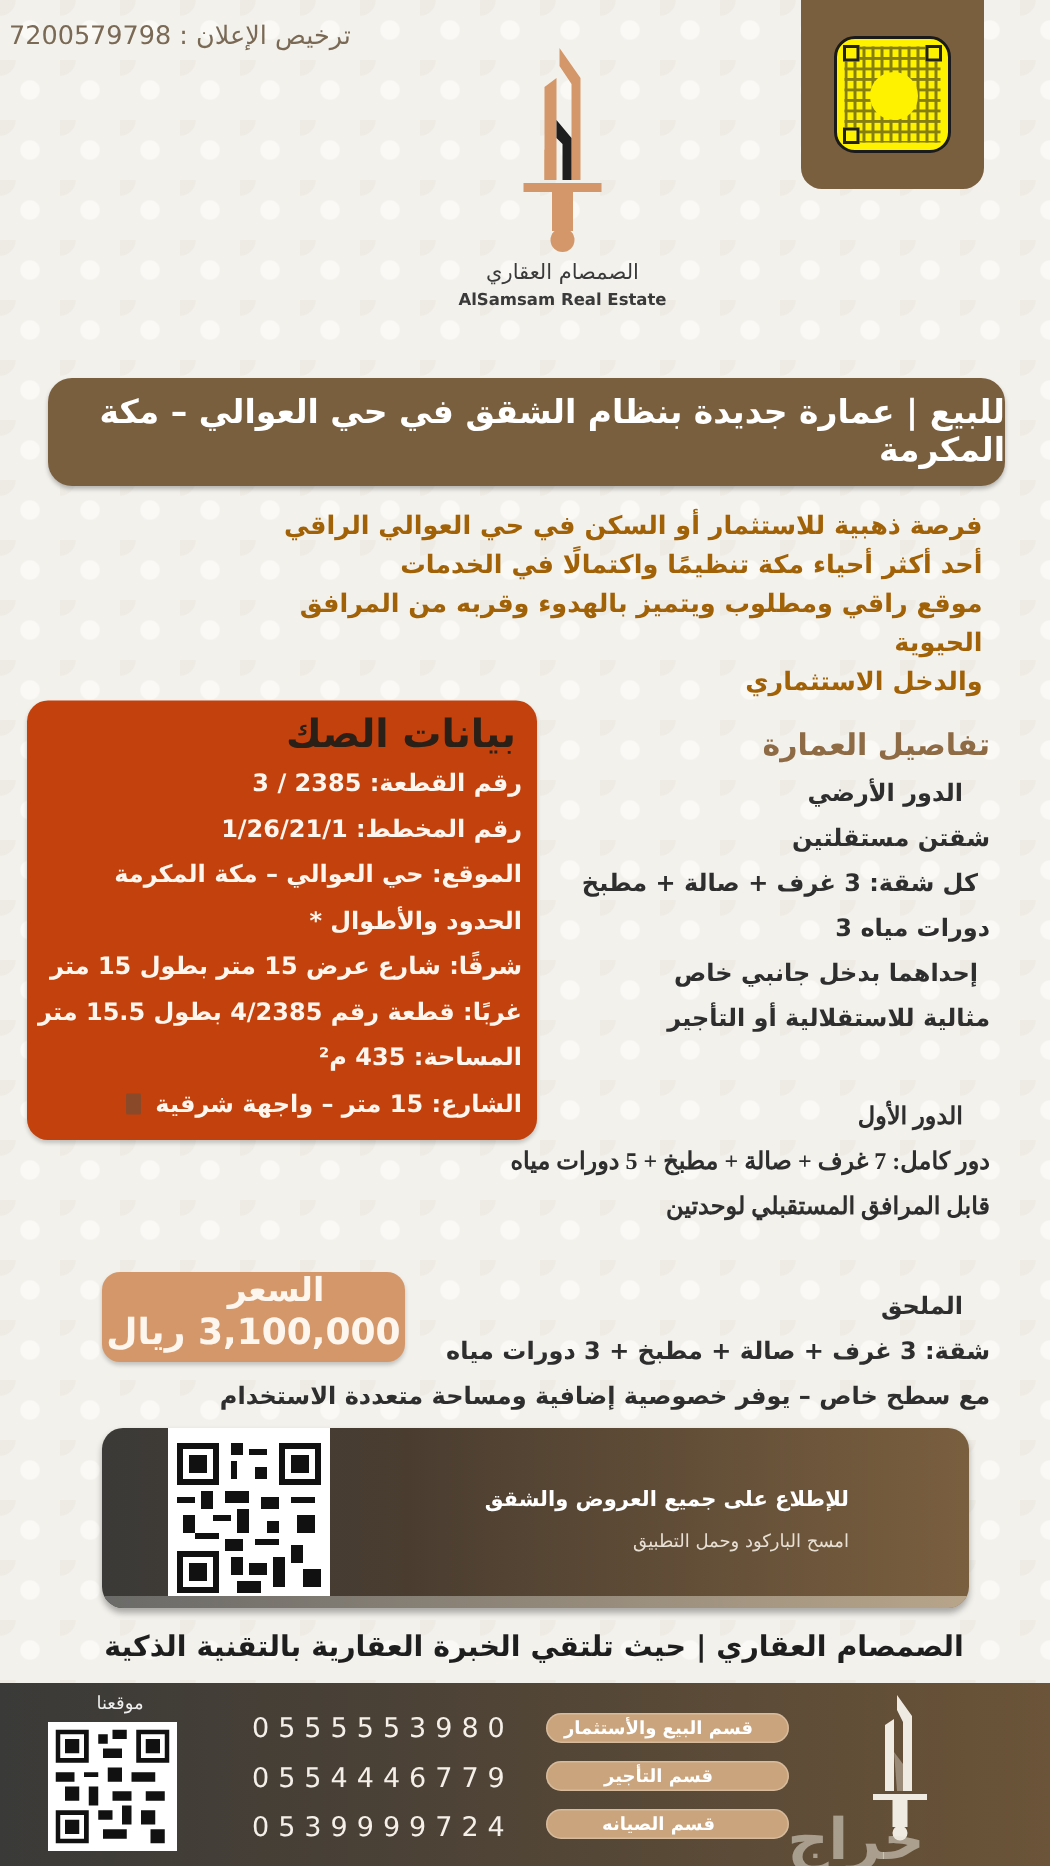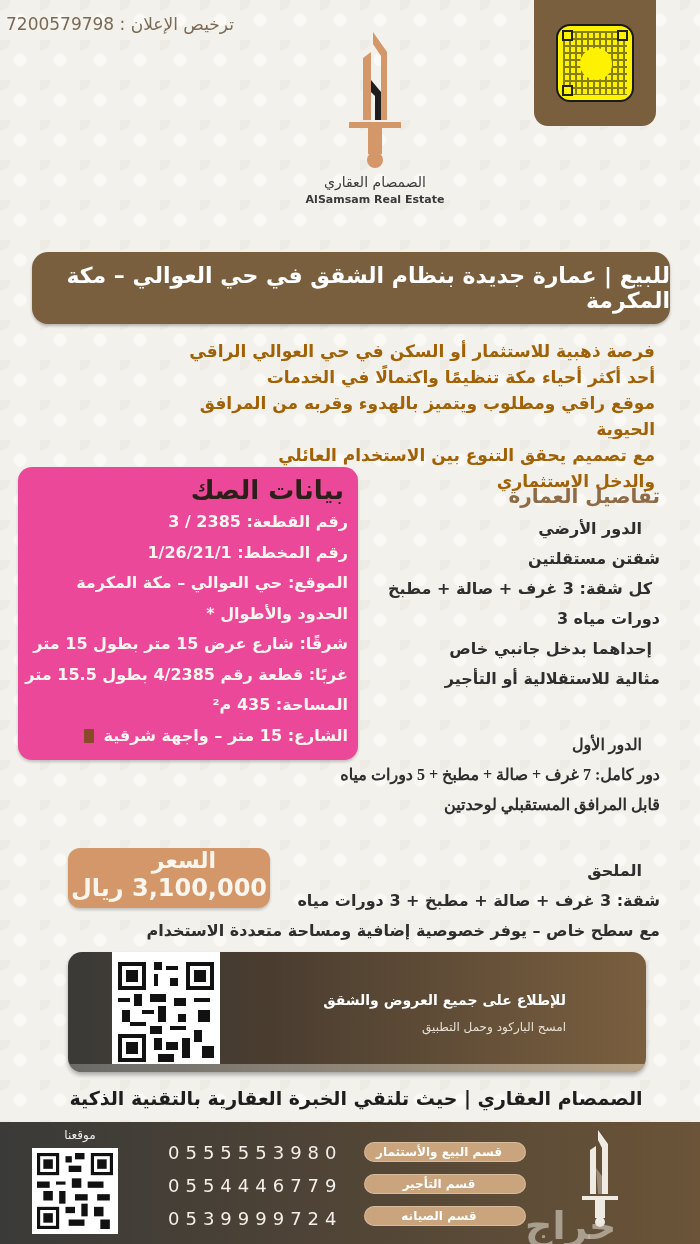--- a/index.html
+++ b/index.html
@@ -63,21 +63,21 @@
   .rtl { direction: rtl; text-align: right; }
 
   .intro {
     right: 45px; top: 338px; width: 470px;
     font-size: 17px; font-weight: bold; line-height: 26px; color: #a16207;
   }
 
   
   .deed {
     left: 18px; top: 467px; width: 340px; height: 293px;
-    background: #ec4899; border-radius: 14px;
+    background: #c2410c; border-radius: 14px;
     box-shadow: 0 2px 3px rgba(0,0,0,0.2);
     padding: 6px 10px 0 4px;
   }
   .deed-title { font-size: 26px; font-weight: bold; color: #2a2018; line-height: 34px; padding-right: 4px; }
   .deed-row { font-size: 16px; font-weight: bold; color: #fdf6ee; line-height: 30.5px; white-space: nowrap; }
   .door-icon { display: inline-block; width: 10px; height: 14px; background: #8a4a2a; border-radius: 1px; vertical-align: middle; margin-right: 4px; }
 
   
   .details { right: 40px; top: 480px; width: 330px; }
   .details-title { font-size: 20px; font-weight: bold; color: #8e6a45; line-height: 32px; margin-bottom: 2px; }
@@ -164,21 +164,20 @@
 </div>
 
 <div class="abs title-banner">
   <span>للبيع | عمارة جديدة بنظام الشقق في حي العوالي – مكة المكرمة</span>
 </div>
 
 <div class="abs intro rtl">
   <div>فرصة ذهبية للاستثمار أو السكن في حي العوالي الراقي</div>
   <div>أحد أكثر أحياء مكة تنظيمًا واكتمالًا في الخدمات</div>
   <div>موقع راقي  ومطلوب ويتميز بالهدوء وقربه من المرافق الحيوية</div>
-  <div>مع تصميم يحقق التنوع بين الاستخدام العائلي</div>
   <div>والدخل الاستثماري</div>
 </div>
 
 <div class="abs deed rtl">
   <div class="deed-title">بيانات الصك</div>
   <div class="deed-row">رقم القطعة: 2385 / 3</div>
   <div class="deed-row">رقم المخطط: 1/26/21/1</div>
   <div class="deed-row">الموقع: حي العوالي – مكة المكرمة</div>
   <div class="deed-row">الحدود والأطوال *</div>
   <div class="deed-row">شرقًا: شارع عرض 15 متر بطول 15 متر</div>

